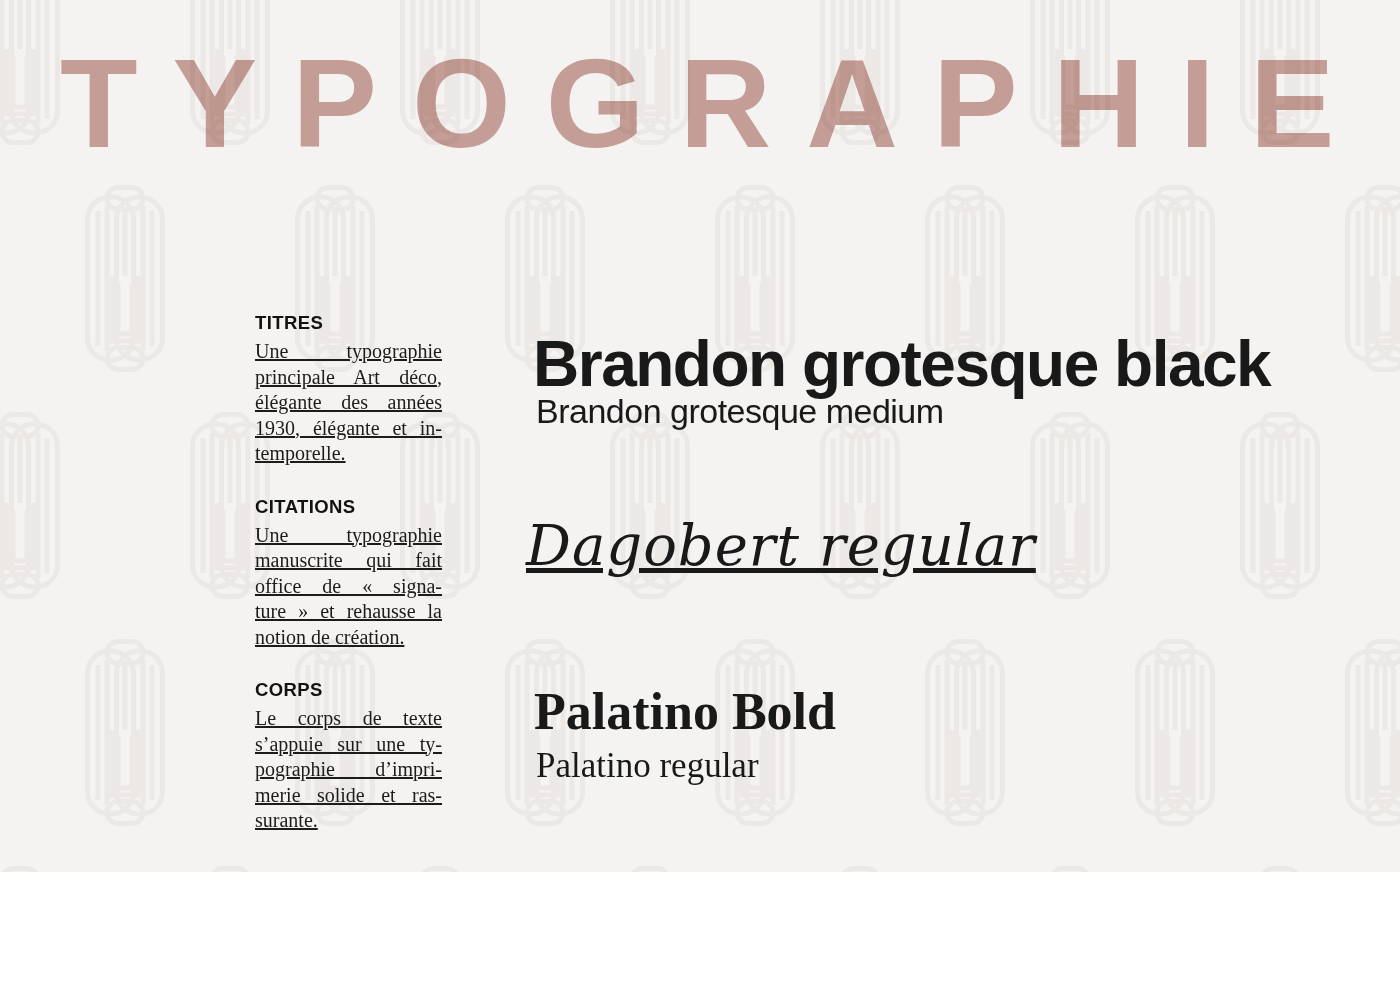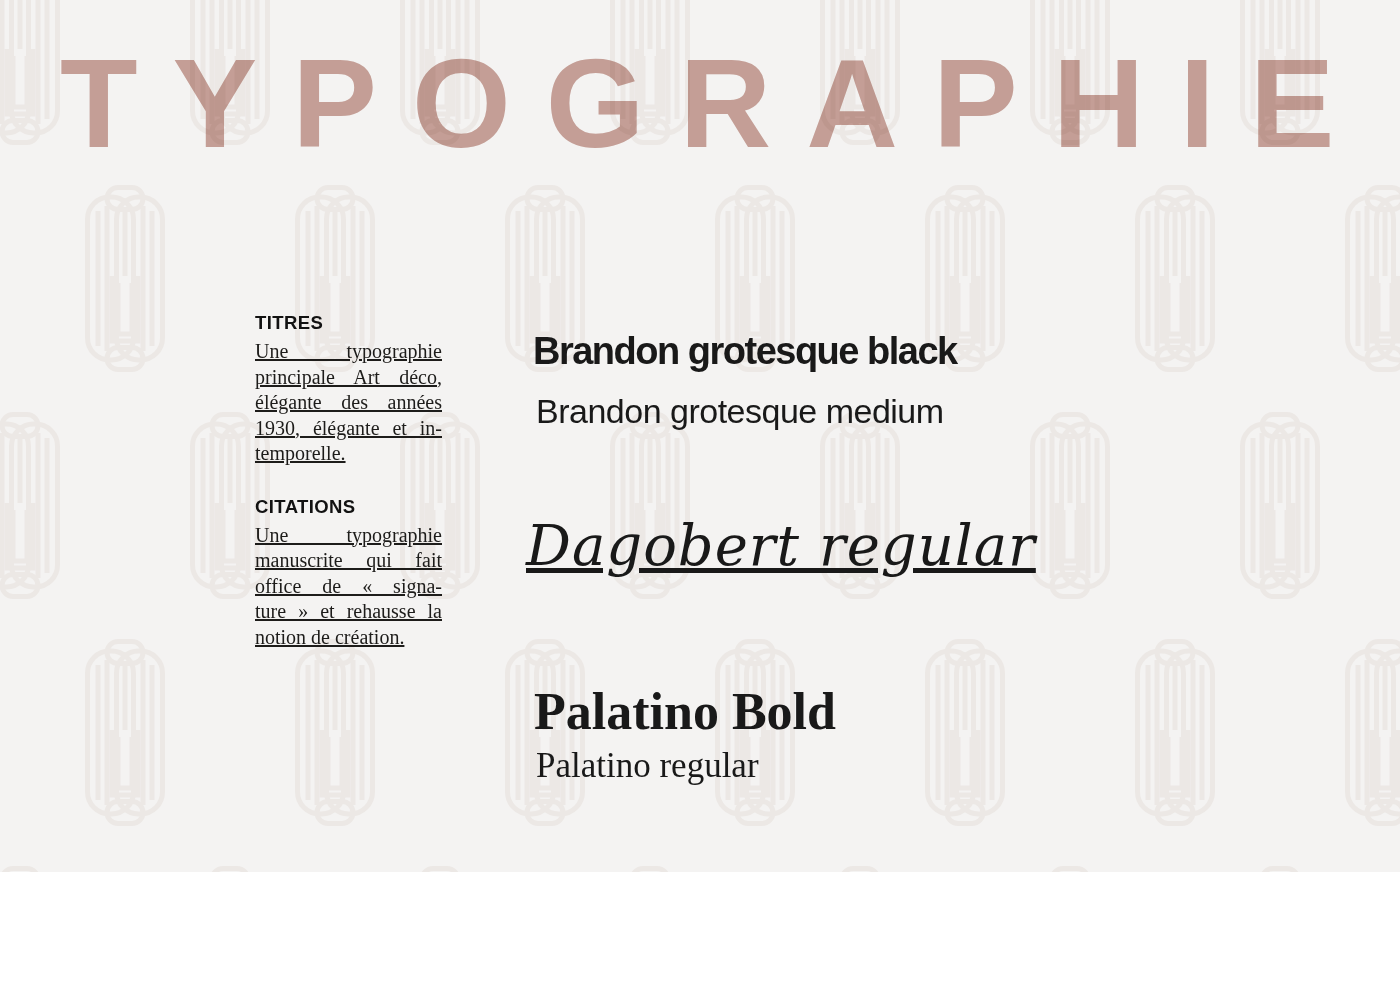--- a/index.html
+++ b/index.html
@@ -60,21 +60,21 @@
   .line { text-align: justify; text-align-last: justify; }
   .line:last-child { text-align-last: left; }
   .sample {
     position: absolute;
     line-height: 1;
     white-space: nowrap;
     color: #191919;
   }
   .brandon-black {
     left: 533px; top: 332px;
-    font-size: 38px;
+    font-size: 64px;
     font-weight: bold;
     letter-spacing: -1.5px;
   }
   .brandon-medium {
     left: 536px; top: 394px;
     font-size: 34px;
     font-weight: normal;
     letter-spacing: -0.5px;
   }
   .dagobert {
@@ -189,20 +189,35 @@
           <div class="line">manuscrite qui fait</div>
 
           <div class="line">office de « signa-</div>
 
           <div class="line">ture » et rehausse la</div>
 
           <div class="line">notion de création.</div>
         </div>
     </section>
 
+    <section class="desc">
+      <h2 class="desc-heading">CORPS</h2>
+      <div class="desc-body">
+
+          <div class="line">Le corps de texte</div>
+
+          <div class="line">s’appuie sur une ty-</div>
+
+          <div class="line">pographie d’impri-</div>
+
+          <div class="line">merie solide et ras-</div>
+
+          <div class="line">surante.</div>
+        </div>
+    </section>
 
   </aside>
 
   <div>
     <div class="sample brandon-black">Brandon grotesque black</div>
     <div class="sample brandon-medium">Brandon grotesque medium</div>
     <div class="sample dagobert">Dagobert regular</div>
     <div class="sample palatino-bold">Palatino Bold</div>
     <div class="sample palatino-regular">Palatino regular</div>
   </div>

